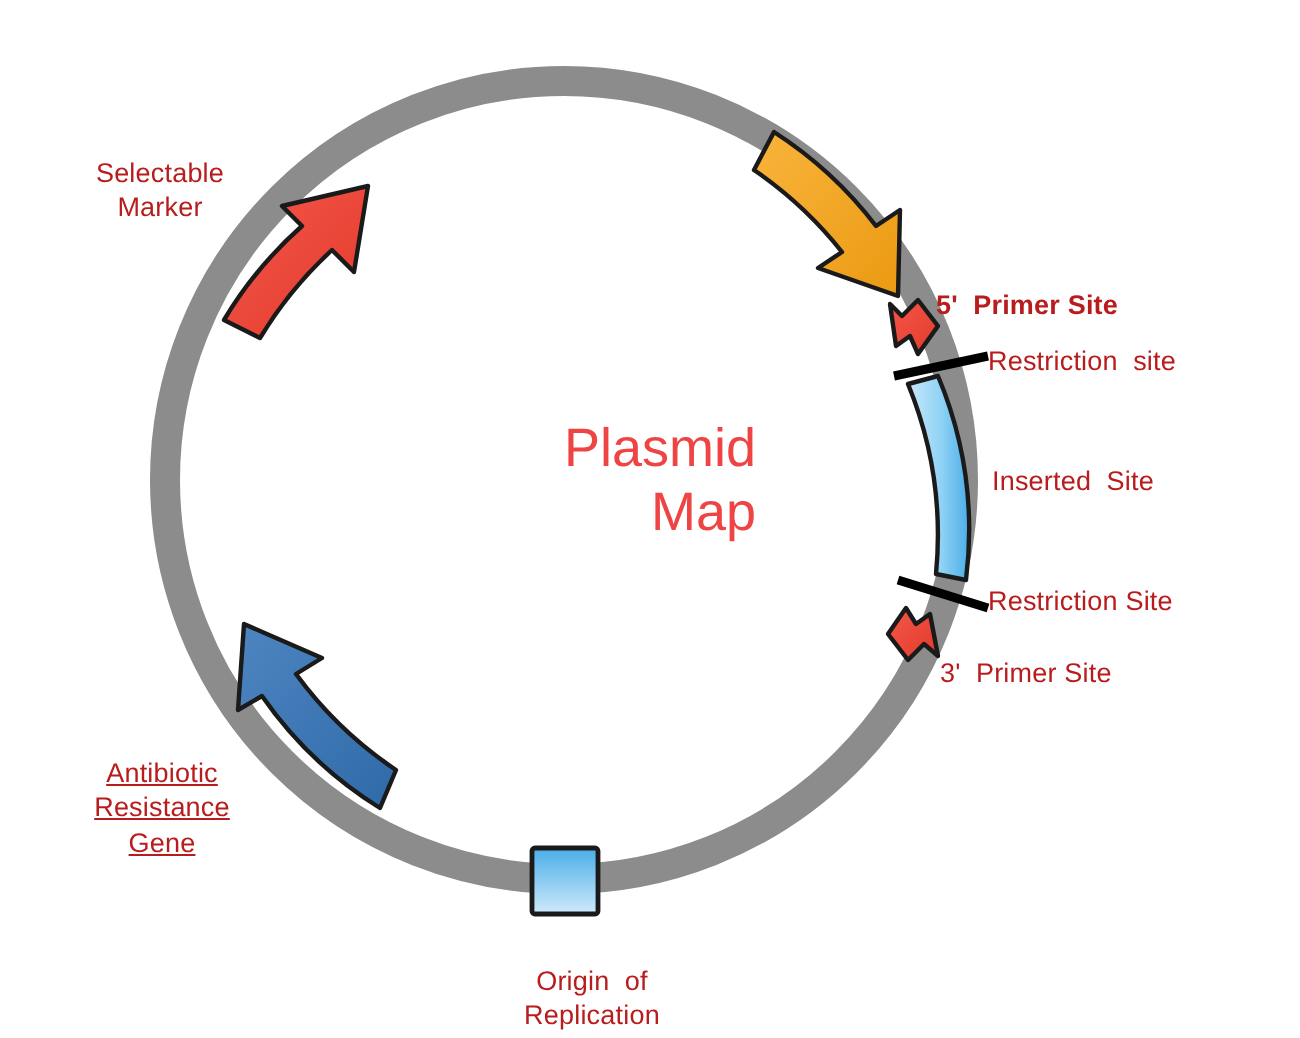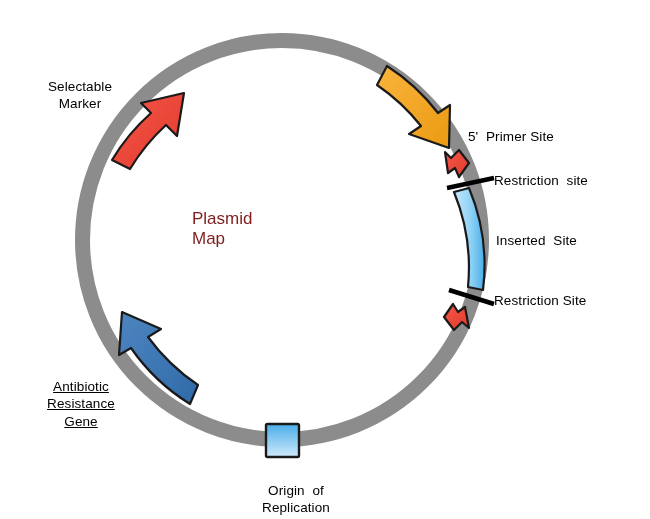--- a/index.html
+++ b/index.html
@@ -19,39 +19,39 @@
     position: absolute;
     left: 0;
     top: 0;
     width: 650px;
     height: 519px;
   }
   .lbl {
     position: absolute;
     font-family: "Liberation Sans", sans-serif;
     font-size: 13.5px;
-    color: #000000;
+    color: #b91c1c;
     white-space: pre;
     line-height: 1.28;
     letter-spacing: 0.1px;
   }
   .lbl.center-align { text-align: center; }
   .title {
     position: absolute;
     font-family: "Liberation Sans", sans-serif;
-    font-size: 17px;
-    color: #7f1d1d;
-    text-align: left;
+    font-size: 27px;
+    color: #ef4444;
+    text-align: right;
     line-height: 1.18;
     white-space: pre;
   }
   
   #label-selectable-marker { left: 28px;  top: 78px;  width: 104px; }
   #label-promotor          { left: 430px; top: 71px;  width: 130px; }
-  #label-five-primer       { left: 468px; top: 128px; width: 160px; }
+  #label-five-primer       { left: 468px; top: 144px; width: 160px; font-weight: bold; }
   #label-restriction-top   { left: 494px; top: 172px; width: 150px; }
   #label-inserted-gene     { left: 496px; top: 232px; width: 150px; }
   #label-restriction-bot   { left: 494px; top: 292px; width: 152px; }
   #label-three-primer      { left: 470px; top: 328px; width: 160px; }
   #label-antibiotic        { left: 26px;  top: 378px; width: 110px; text-decoration: underline; }
   #label-origin            { left: 236px; top: 482px; width: 120px; }
   #plasmid-title           { left: 192px; top: 209px; width: 186px; }
 </style>
 </head>
 <body>
@@ -163,18 +163,19 @@
 
 
   <div class="lbl" id="label-five-primer">5'  Primer Site</div>
 
   <div class="lbl" id="label-restriction-top">Restriction  site</div>
 
   <div class="lbl" id="label-inserted-gene">Inserted  Site</div>
 
   <div class="lbl" id="label-restriction-bot">Restriction Site</div>
 
+  <div class="lbl" id="label-three-primer">3'  Primer Site</div>
 
   <div class="lbl center-align" id="label-antibiotic">Antibiotic<br>Resistance<br>Gene</div>
 
   <div class="lbl center-align" id="label-origin">Origin  of<br>Replication</div>
 
 </div>
 
 </body></html>

